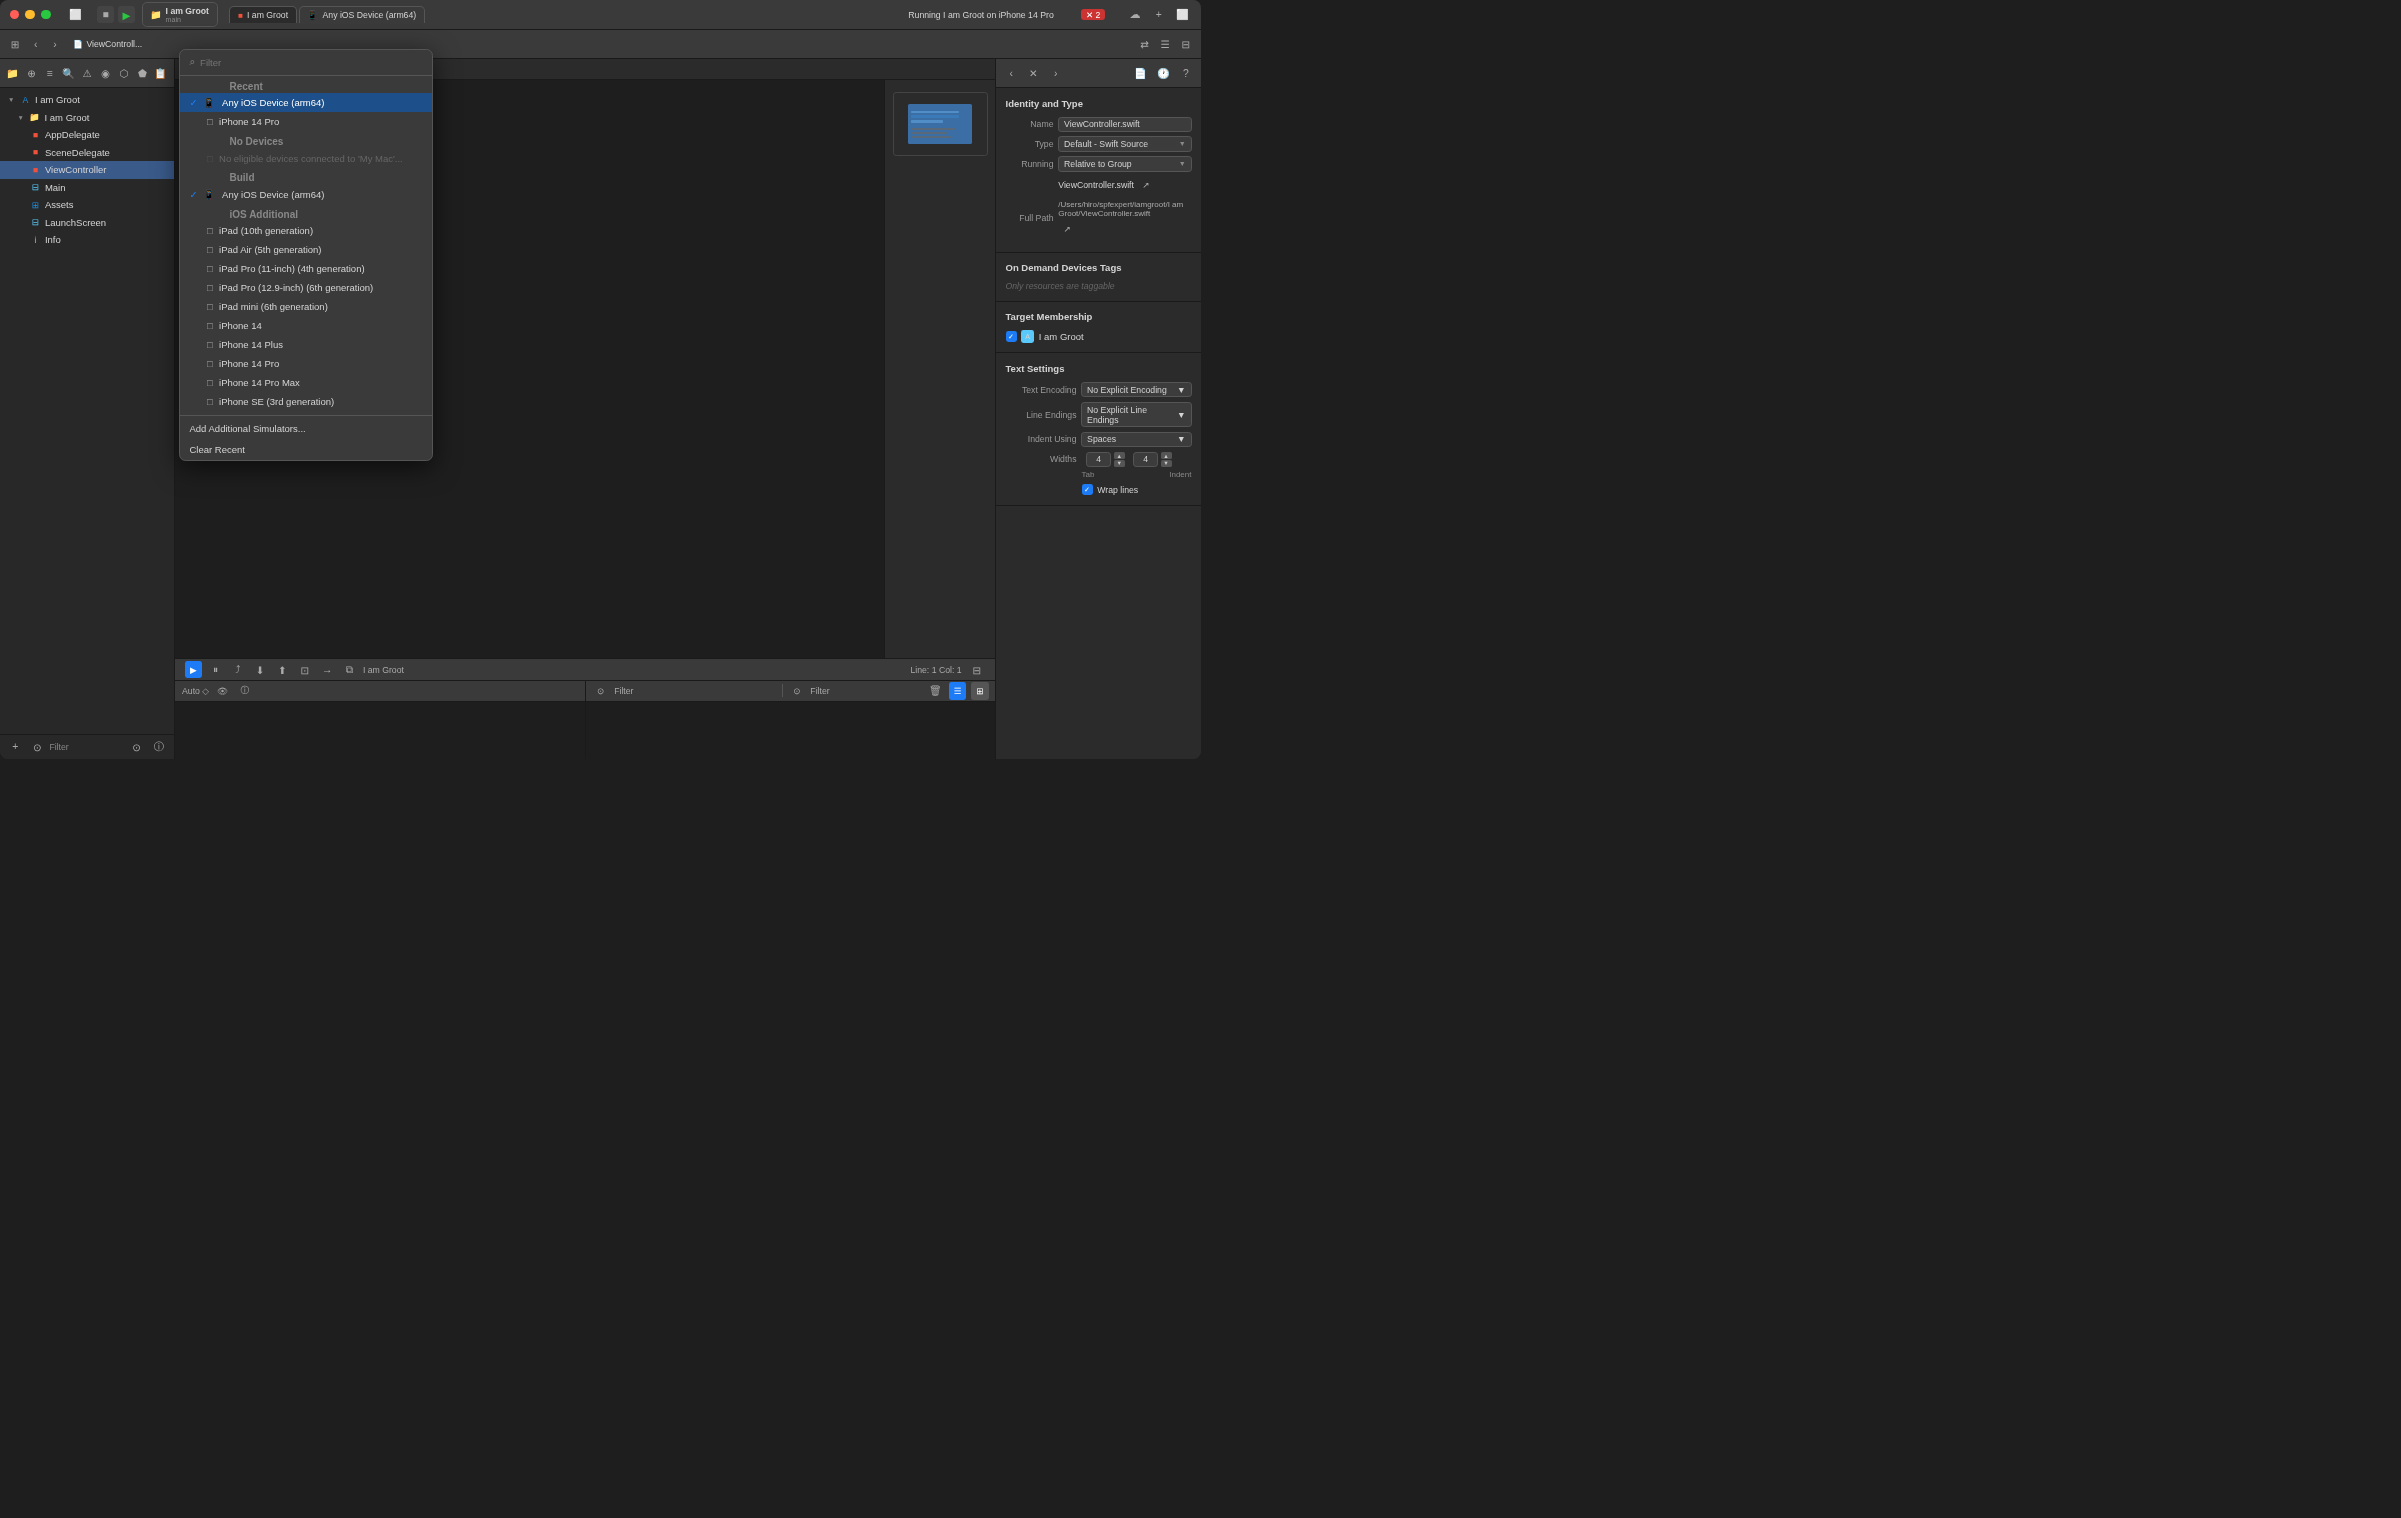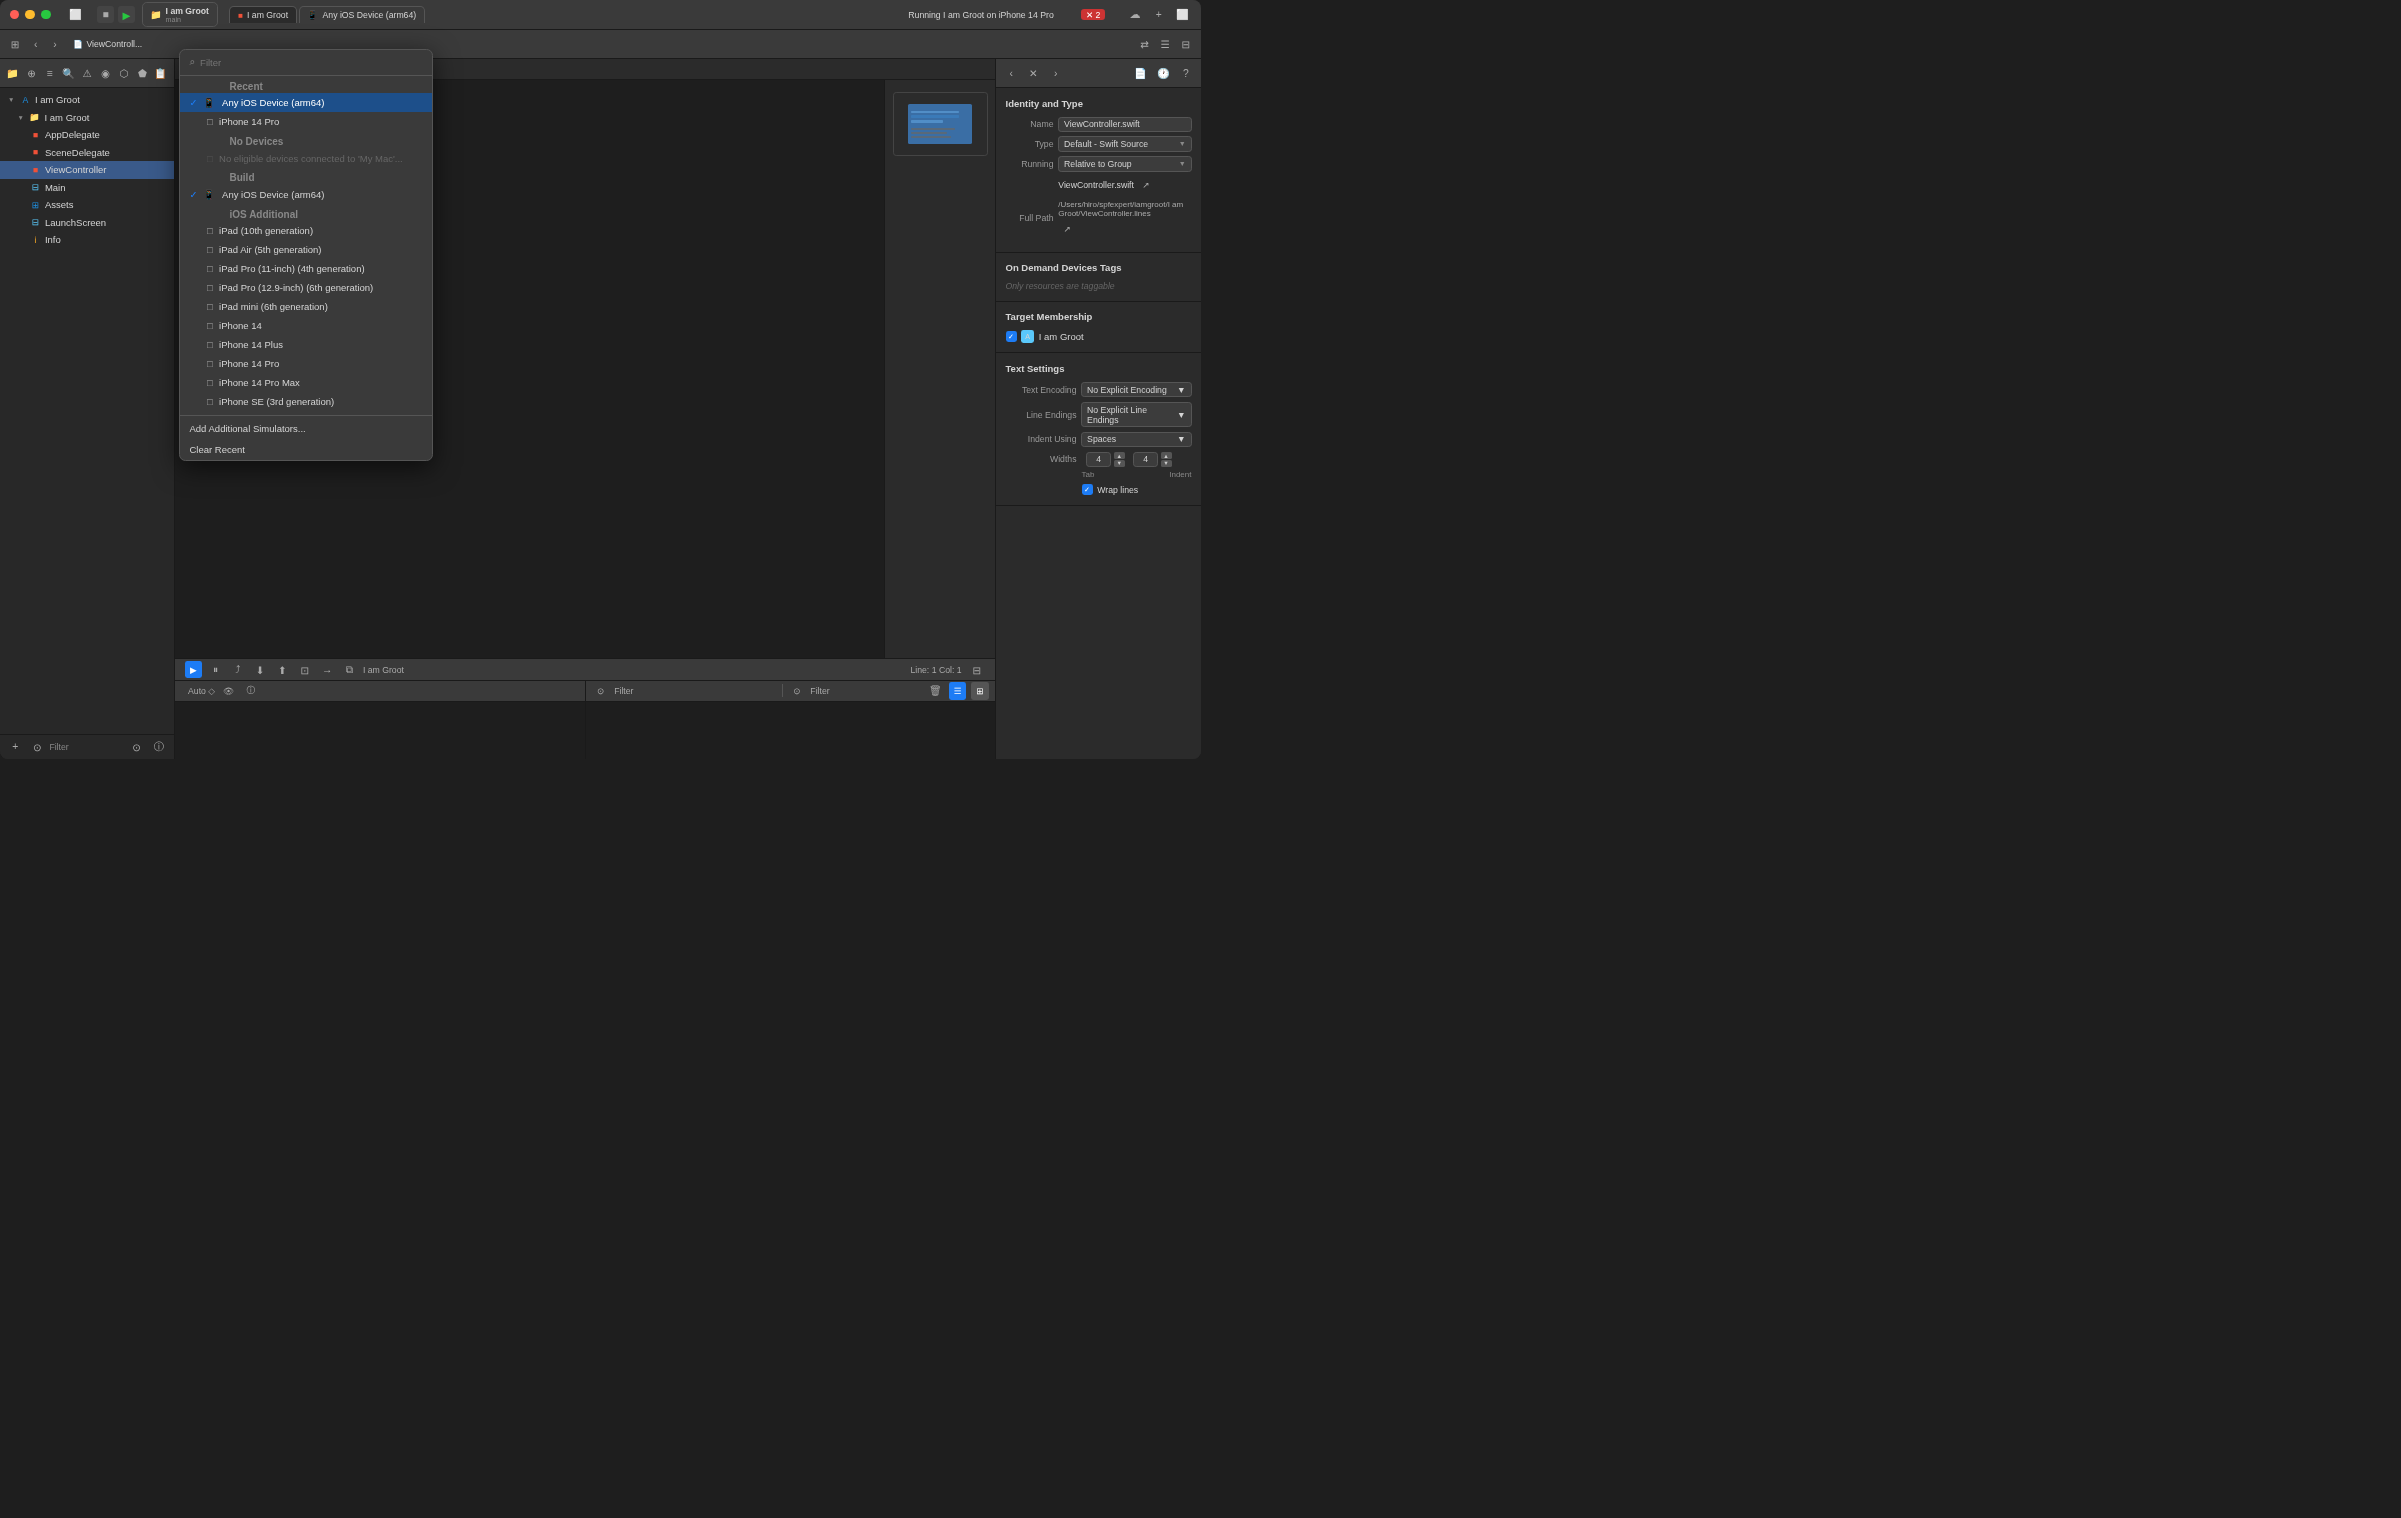--- a/index.html
+++ b/index.html
@@ -803,21 +803,21 @@
             <span style="font-size:8.7px;color:#aaa;">I am Groot</span>
           </div>
           <span>Line: 1  Col: 1</span>
           <div class="icon-btn">⊟</div>
         </div>
 
         <div class="bottom-panel">
           <div style="display:flex;height:100%;background:#1e1e1e;">
 
             <div style="flex:1;border-right:0.8px solid #1a1a1a;display:flex;flex-direction:column;">
-              <div style="height:20.6px;background:#3a3a3a;display:flex;align-items:center;padding:0 13px;gap:4.8px;border-bottom:0.8px solid #1a1a1a;">
+              <div style="height:20.6px;background:#3a3a3a;display:flex;align-items:center;padding:0 7px;gap:4.8px;border-bottom:0.8px solid #1a1a1a;">
                 <span style="font-size:8.7px;color:#aaa;">Auto ◇</span>
                 <div class="icon-btn" style="font-size:8.7px;">👁</div>
                 <div class="icon-btn" style="font-size:8.7px;">ⓘ</div>
               </div>
               <div style="flex:1;background:#1e1e1e;"></div>
             </div>
 
             <div style="flex:1;display:flex;flex-direction:column;">
               <div style="height:20.6px;background:#3a3a3a;display:flex;align-items:center;padding:0 6.4px;gap:4.8px;border-bottom:0.8px solid #1a1a1a;">
                 <div class="icon-btn" style="font-size:8.7px;">⊙</div>
@@ -879,21 +879,21 @@
             <div class="inspector-label"></div>
             <div style="flex:1;display:flex;align-items:center;gap:3.2px;">
               <span style="font-size:8.7px;color:#d4d4d4;">ViewController.swift</span>
               <div class="icon-btn" style="font-size:8.7px;">↗</div>
             </div>
           </div>
 
           <div class="inspector-row">
             <div class="inspector-label">Full Path</div>
             <div style="flex:1;">
-              <div class="inspector-path">/Users/hiro/spfexpert/iamgroot/I am Groot/ViewController.lines</div>
+              <div class="inspector-path">/Users/hiro/spfexpert/iamgroot/I am Groot/ViewController.swift</div>
               <div class="icon-btn" style="font-size:8.7px;margin-top:1.6px;">↗</div>
             </div>
           </div>
         </div>
 
         <div class="inspector-section">
           <div class="inspector-section-title">On Demand Devices Tags</div>
           <div style="font-size:8.7px;color:#666;font-style:italic;">Only resources are taggable</div>
         </div>
 

